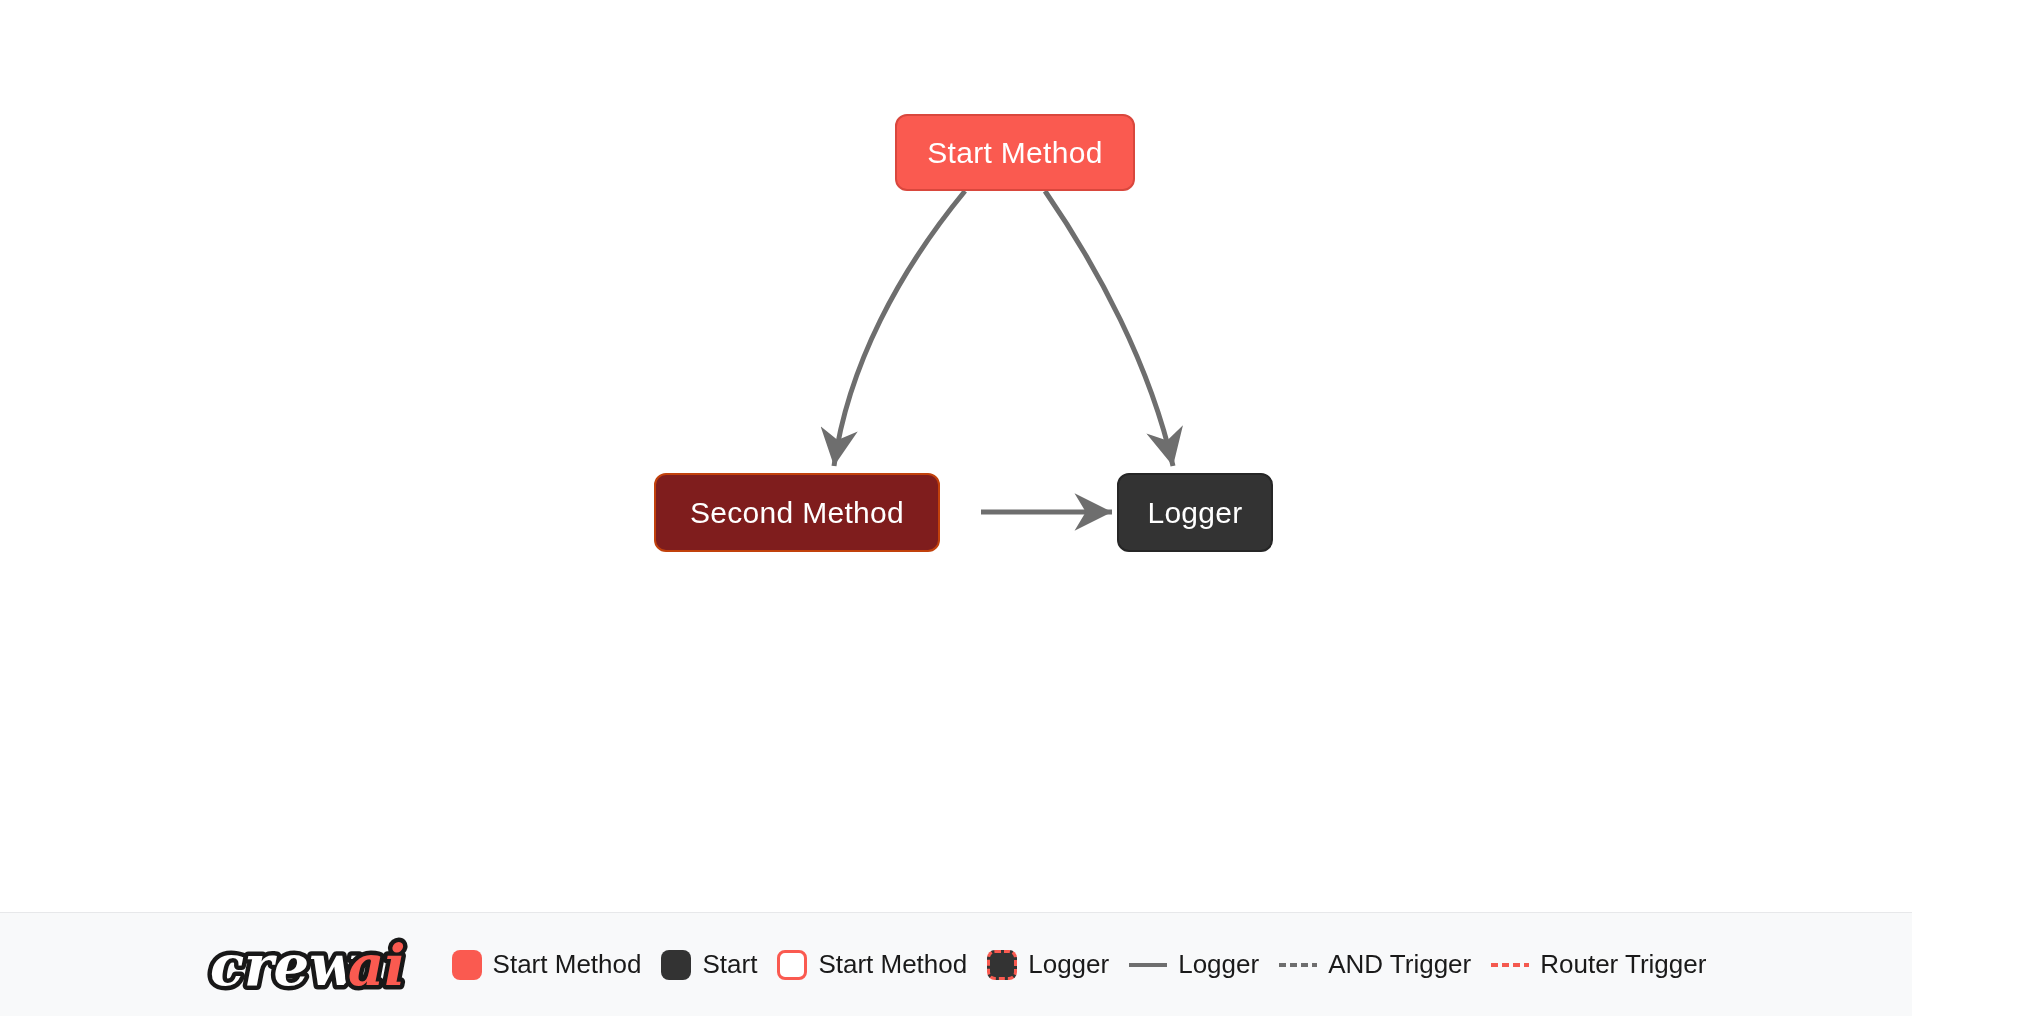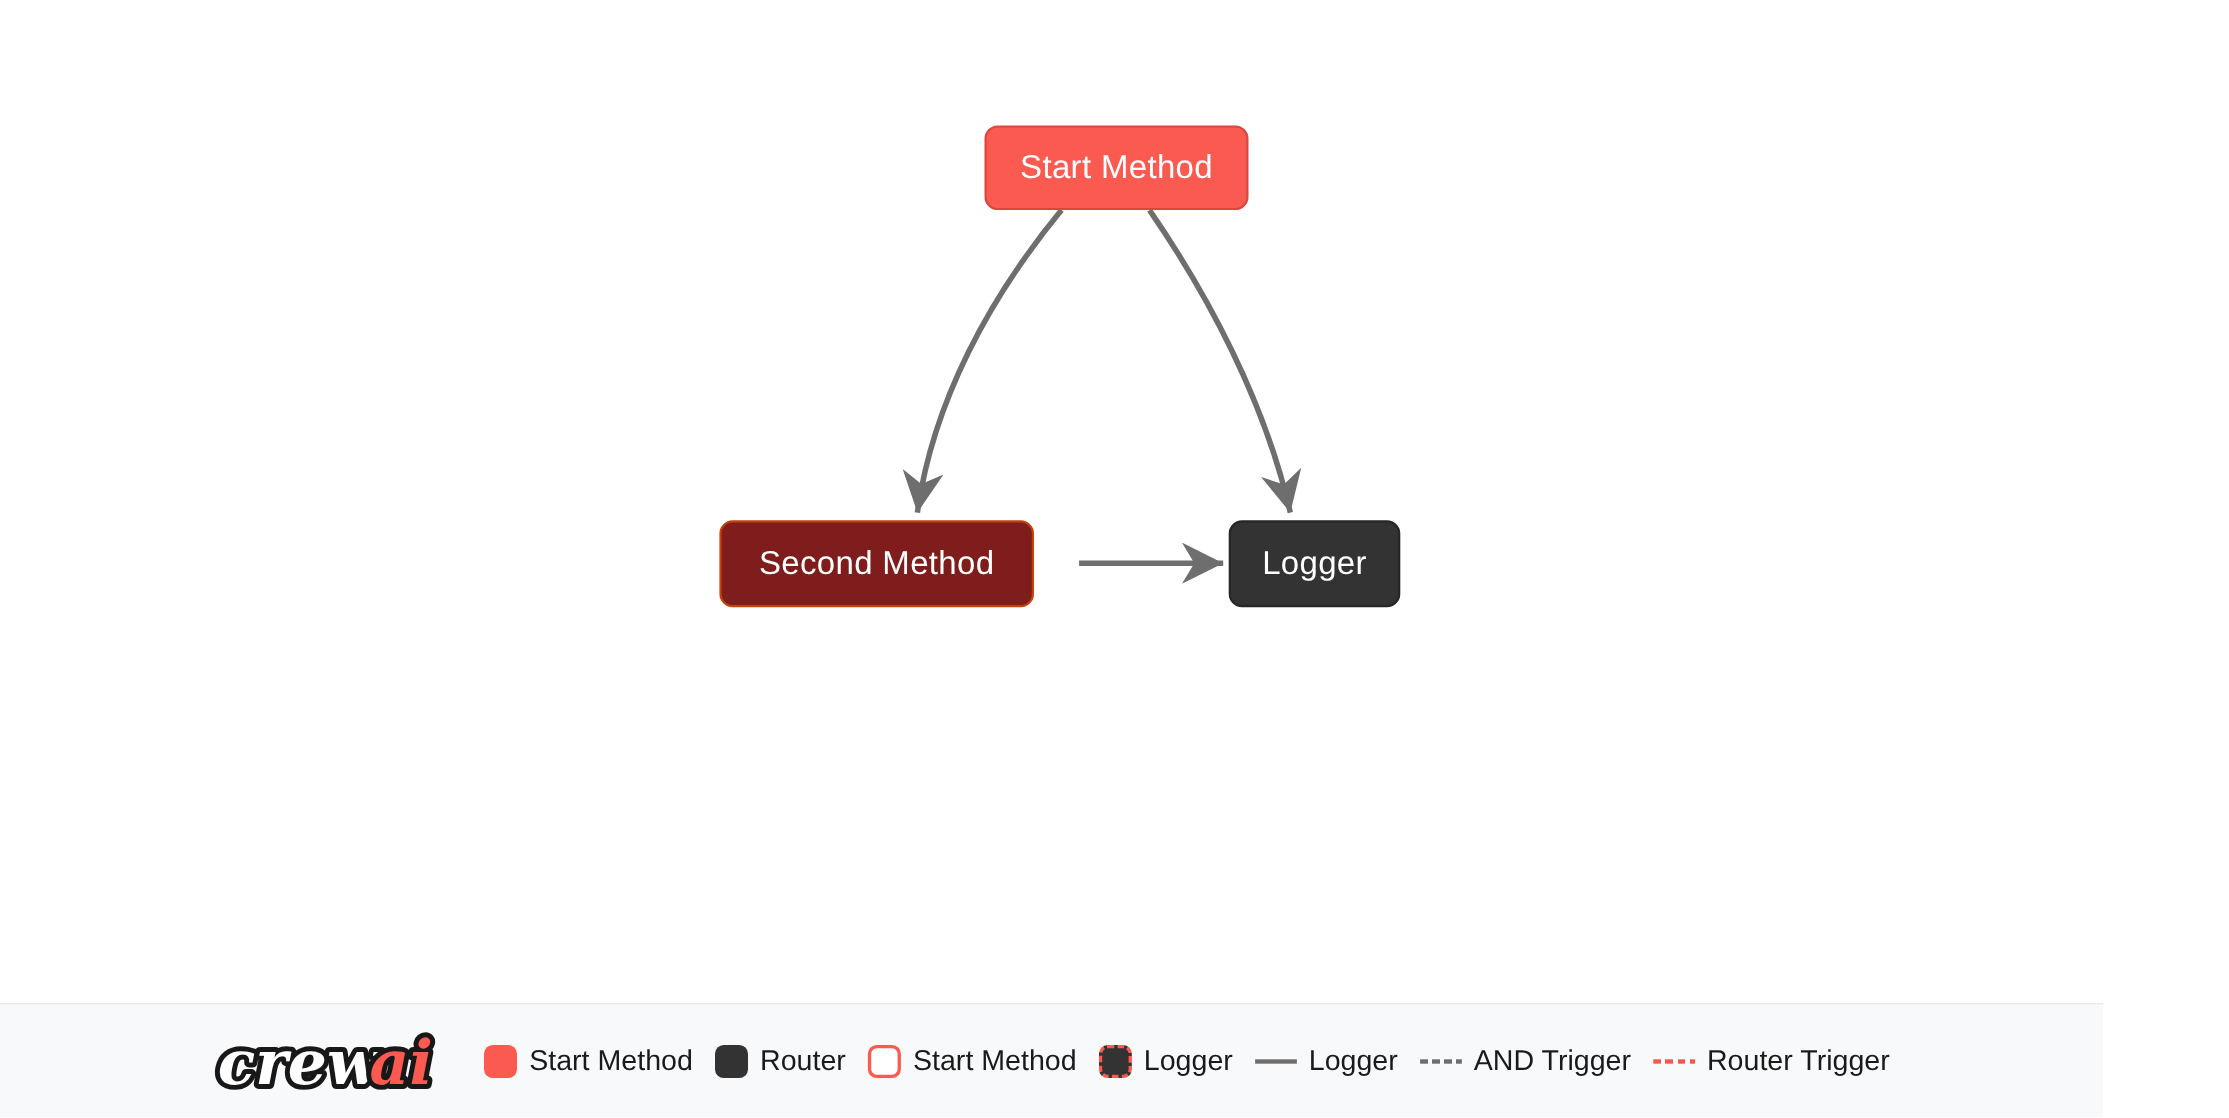--- a/index.html
+++ b/index.html
@@ -131,21 +131,21 @@
         </g>
       </svg>
 
       <div class="legend-item">
         <span class="swatch swatch-start"></span>
         <span>Start Method</span>
       </div>
 
       <div class="legend-item">
         <span class="swatch swatch-method"></span>
-        <span>Router</span>
+        <span>Start</span>
       </div>
 
       <div class="legend-item">
         <span class="swatch swatch-crew"></span>
         <span>Start Method</span>
       </div>
 
       <div class="legend-item">
         <span class="swatch swatch-router"></span>
         <span>Logger</span>

